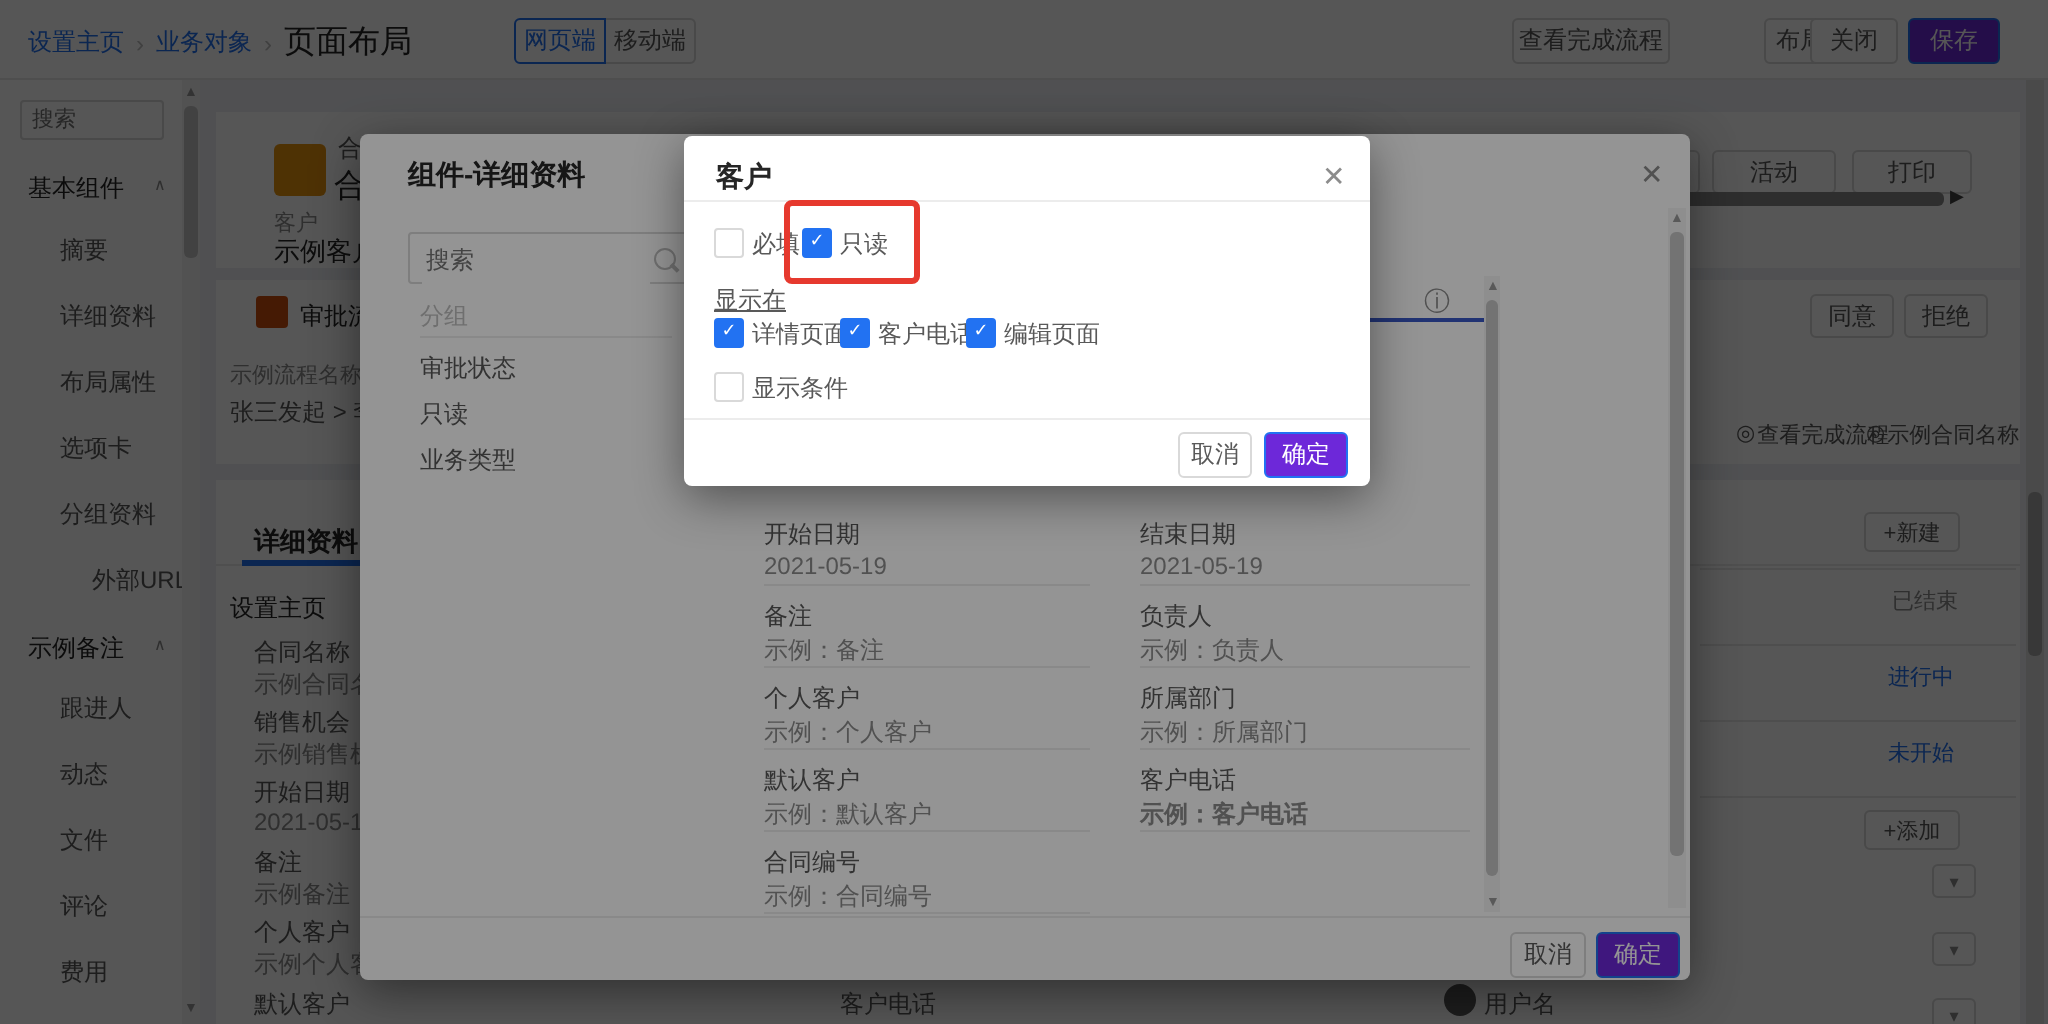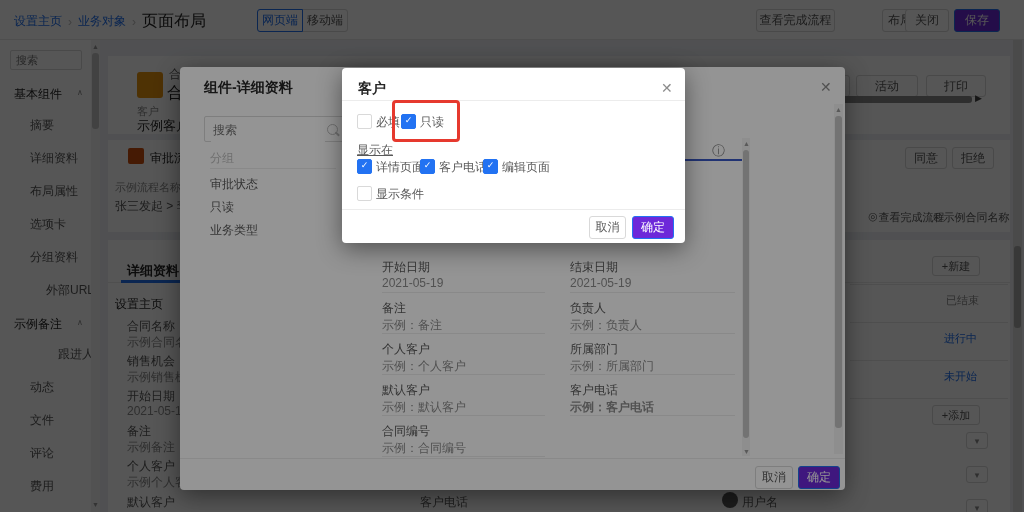--- a/index.html
+++ b/index.html
@@ -52,21 +52,21 @@
   <span class="lbl" style="left:14px;top:86px;color:#262626;">基本组件</span>
   <span class="abs" style="left:77px;top:88px;font-size:8px;color:#8c8c8c;">∧</span>
   <span class="lbl" style="left:30px;top:117px;">摘要</span>
   <span class="lbl" style="left:30px;top:150px;">详细资料</span>
   <span class="lbl" style="left:30px;top:183px;">布局属性</span>
   <span class="lbl" style="left:30px;top:216px;">选项卡</span>
   <span class="lbl" style="left:30px;top:249px;">分组资料</span>
   <span class="lbl" style="left:46px;top:282px;">外部URL</span>
   <span class="lbl" style="left:14px;top:316px;color:#262626;">示例备注</span>
   <span class="abs" style="left:77px;top:318px;font-size:8px;color:#8c8c8c;">∧</span>
-  <span class="lbl" style="left:30px;top:346px;margin-left:28px;">跟进人</span>
+  <span class="lbl" style="left:30px;top:346px;">跟进人</span>
   <span class="lbl" style="left:30px;top:379px;">动态</span>
   <span class="lbl" style="left:30px;top:412px;">文件</span>
   <span class="lbl" style="left:30px;top:445px;">评论</span>
   <span class="lbl" style="left:30px;top:478px;">费用</span>
   <div class="scroll-track" style="left:91px;top:40px;width:9px;height:472px;"></div>
   <span class="scroll-arrow" style="left:92px;top:43px;">▲</span>
   <div class="scroll-thumb" style="left:92px;top:53px;width:7px;height:76px;"></div>
   <span class="scroll-arrow" style="left:92px;top:501px;">▼</span>
 
   <div class="card" style="left:108px;top:56px;width:902px;height:78px;"></div>

